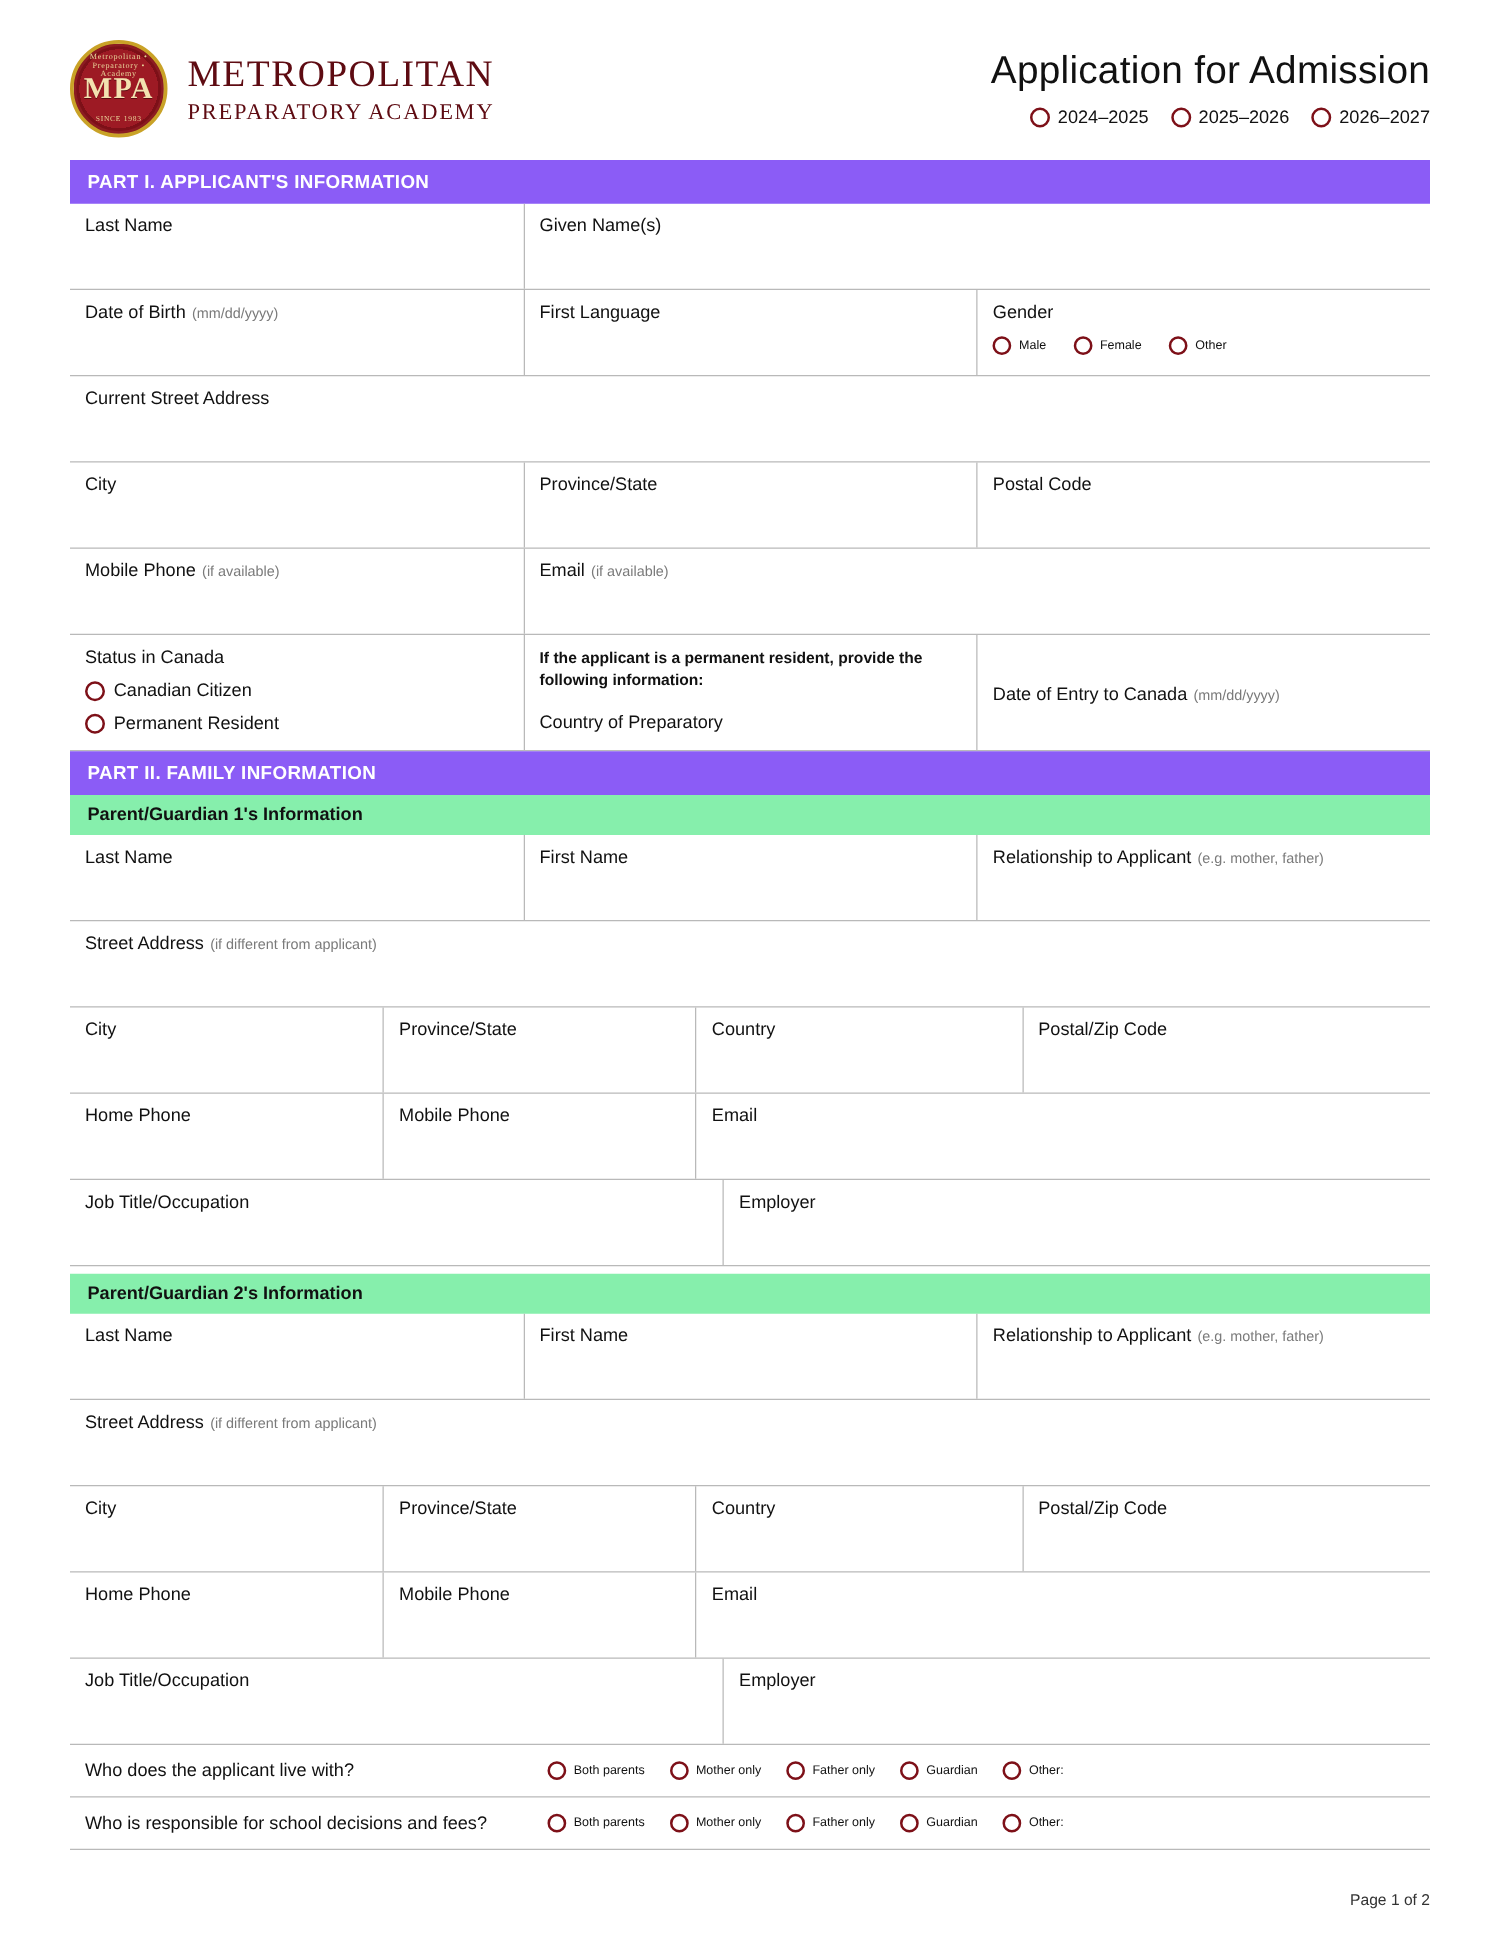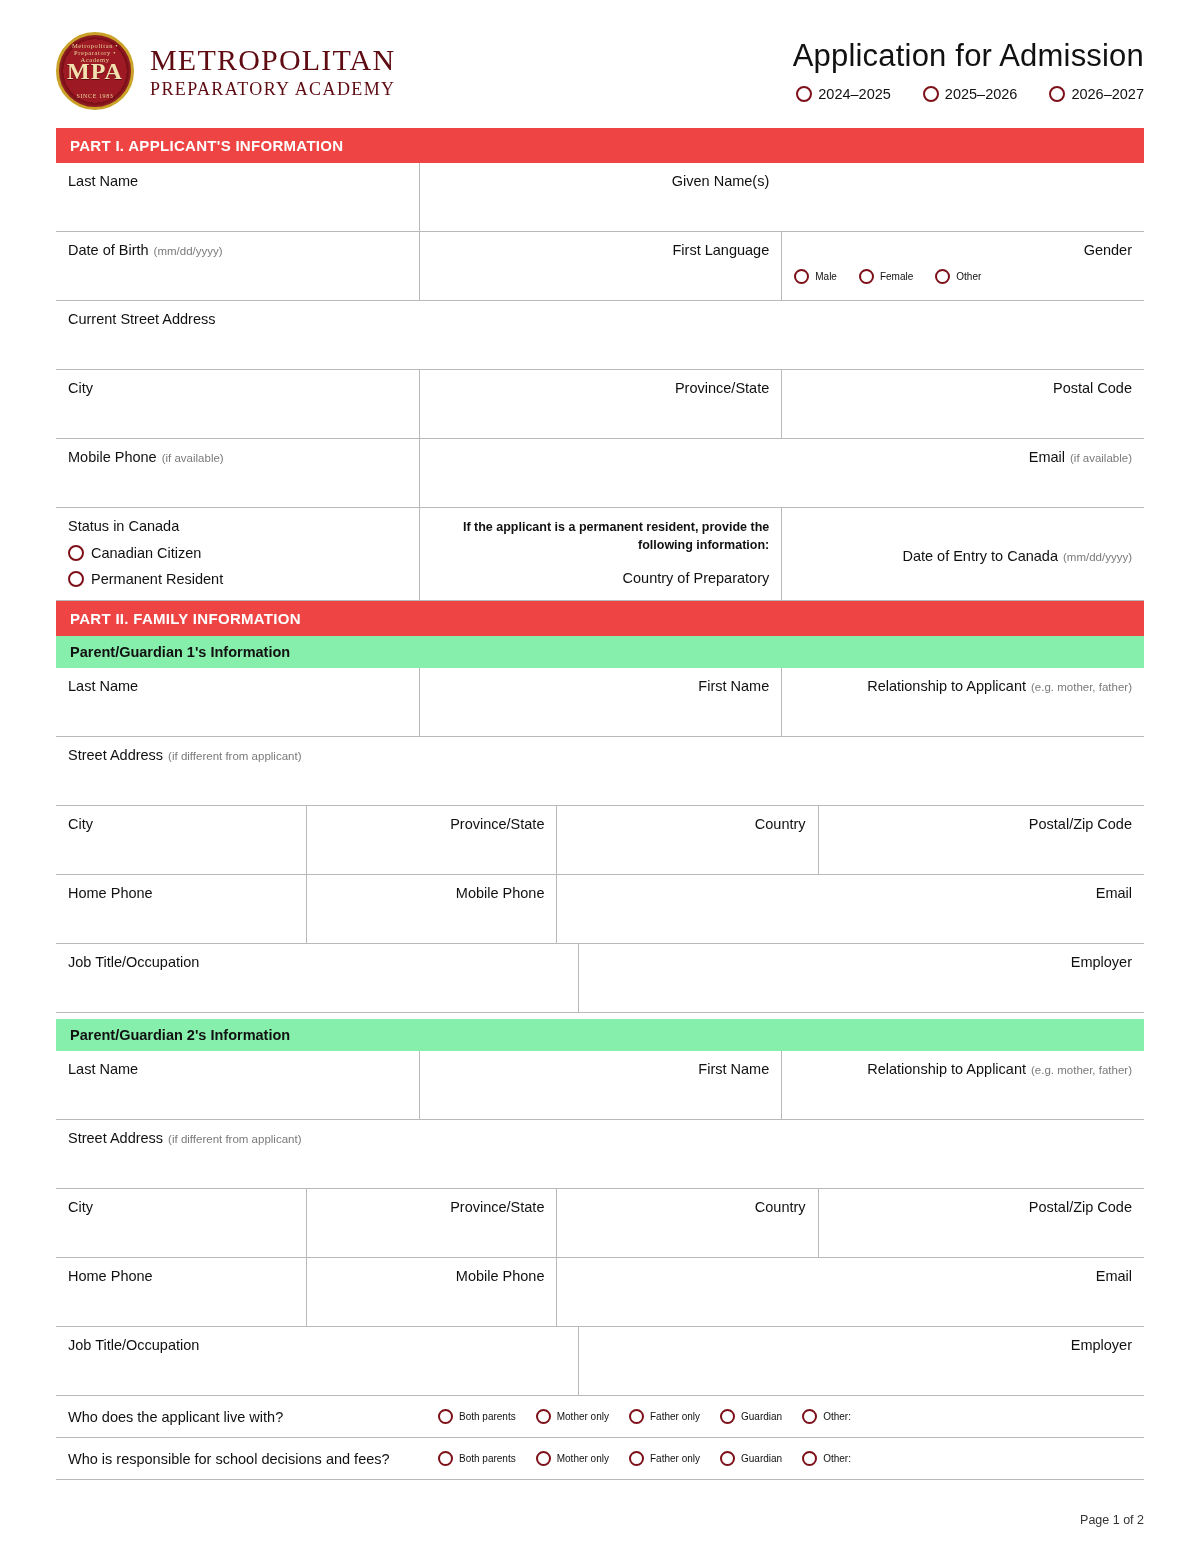--- a/index.html
+++ b/index.html
@@ -55,50 +55,50 @@
   }
   .wordmark .line2 {
     font-family: "Liberation Serif", serif;
     font-size: 18px; letter-spacing: 1.4px; color: #5e0b12; margin-top: 2px;
   }
   .header-right { text-align: center; padding-top: 6px; }
   .doc-title {
     font-family: "Liberation Sans", sans-serif;
     font-size: 31px; color: #111; font-weight: 400; letter-spacing: .2px;
   }
-  .years { display: flex; gap: 32px; justify-content: flex-end; margin-top: 12px; }
+  .years { display: flex; gap: 18px; justify-content: flex-end; margin-top: 12px; }
   .year { display: flex; align-items: center; gap: 6px; font-size: 14.5px; color:#111; }
 
   .radio {
     width: 16px; height: 16px; border-radius: 50%;
     border: 2px solid #7d1018; display: inline-block; flex: 0 0 auto;
   }
   .radio.sm { width: 15px; height: 15px; }
 
   
   .bar {
-    background: #ef4444; color: #fff;
+    background: #8b5cf6; color: #fff;
     font-size: 15px; font-weight: 700; letter-spacing: .3px;
     padding: 9px 14px;
   }
   .subbar {
     background: #86efac; color: #111;
     font-size: 14.5px; font-weight: 700;
     padding: 8px 14px;
   }
 
   
   .row { display: flex; border-bottom: 1px solid #b9b9b9; }
   .row:last-child { border-bottom: 1px solid #b9b9b9; }
   .cell {
     padding: 9px 12px 0 12px;
     min-height: 68px;
     position: relative;
   }
-  .cell + .cell { border-left: 1px solid #b9b9b9; text-align: right; }
+  .cell + .cell { border-left: 1px solid #b9b9b9; }
   .lbl { font-size: 14.5px; color: #111; }
   .hint { font-size: 11.5px; color: #7a7a7a; margin-left: 5px; }
   .lbl.bold { font-weight: 700; font-size: 12.5px; }
 
   .w33 { flex: 0 0 33.33%; }
   .w25 { flex: 0 0 24%; }
   .w24 { flex: 0 0 23%; }
   .wfull { flex: 1 1 auto; }
 
   .opt-row { display: flex; align-items: center; gap: 7px; margin-top: 10px; font-size: 14.5px; text-align: center; }

